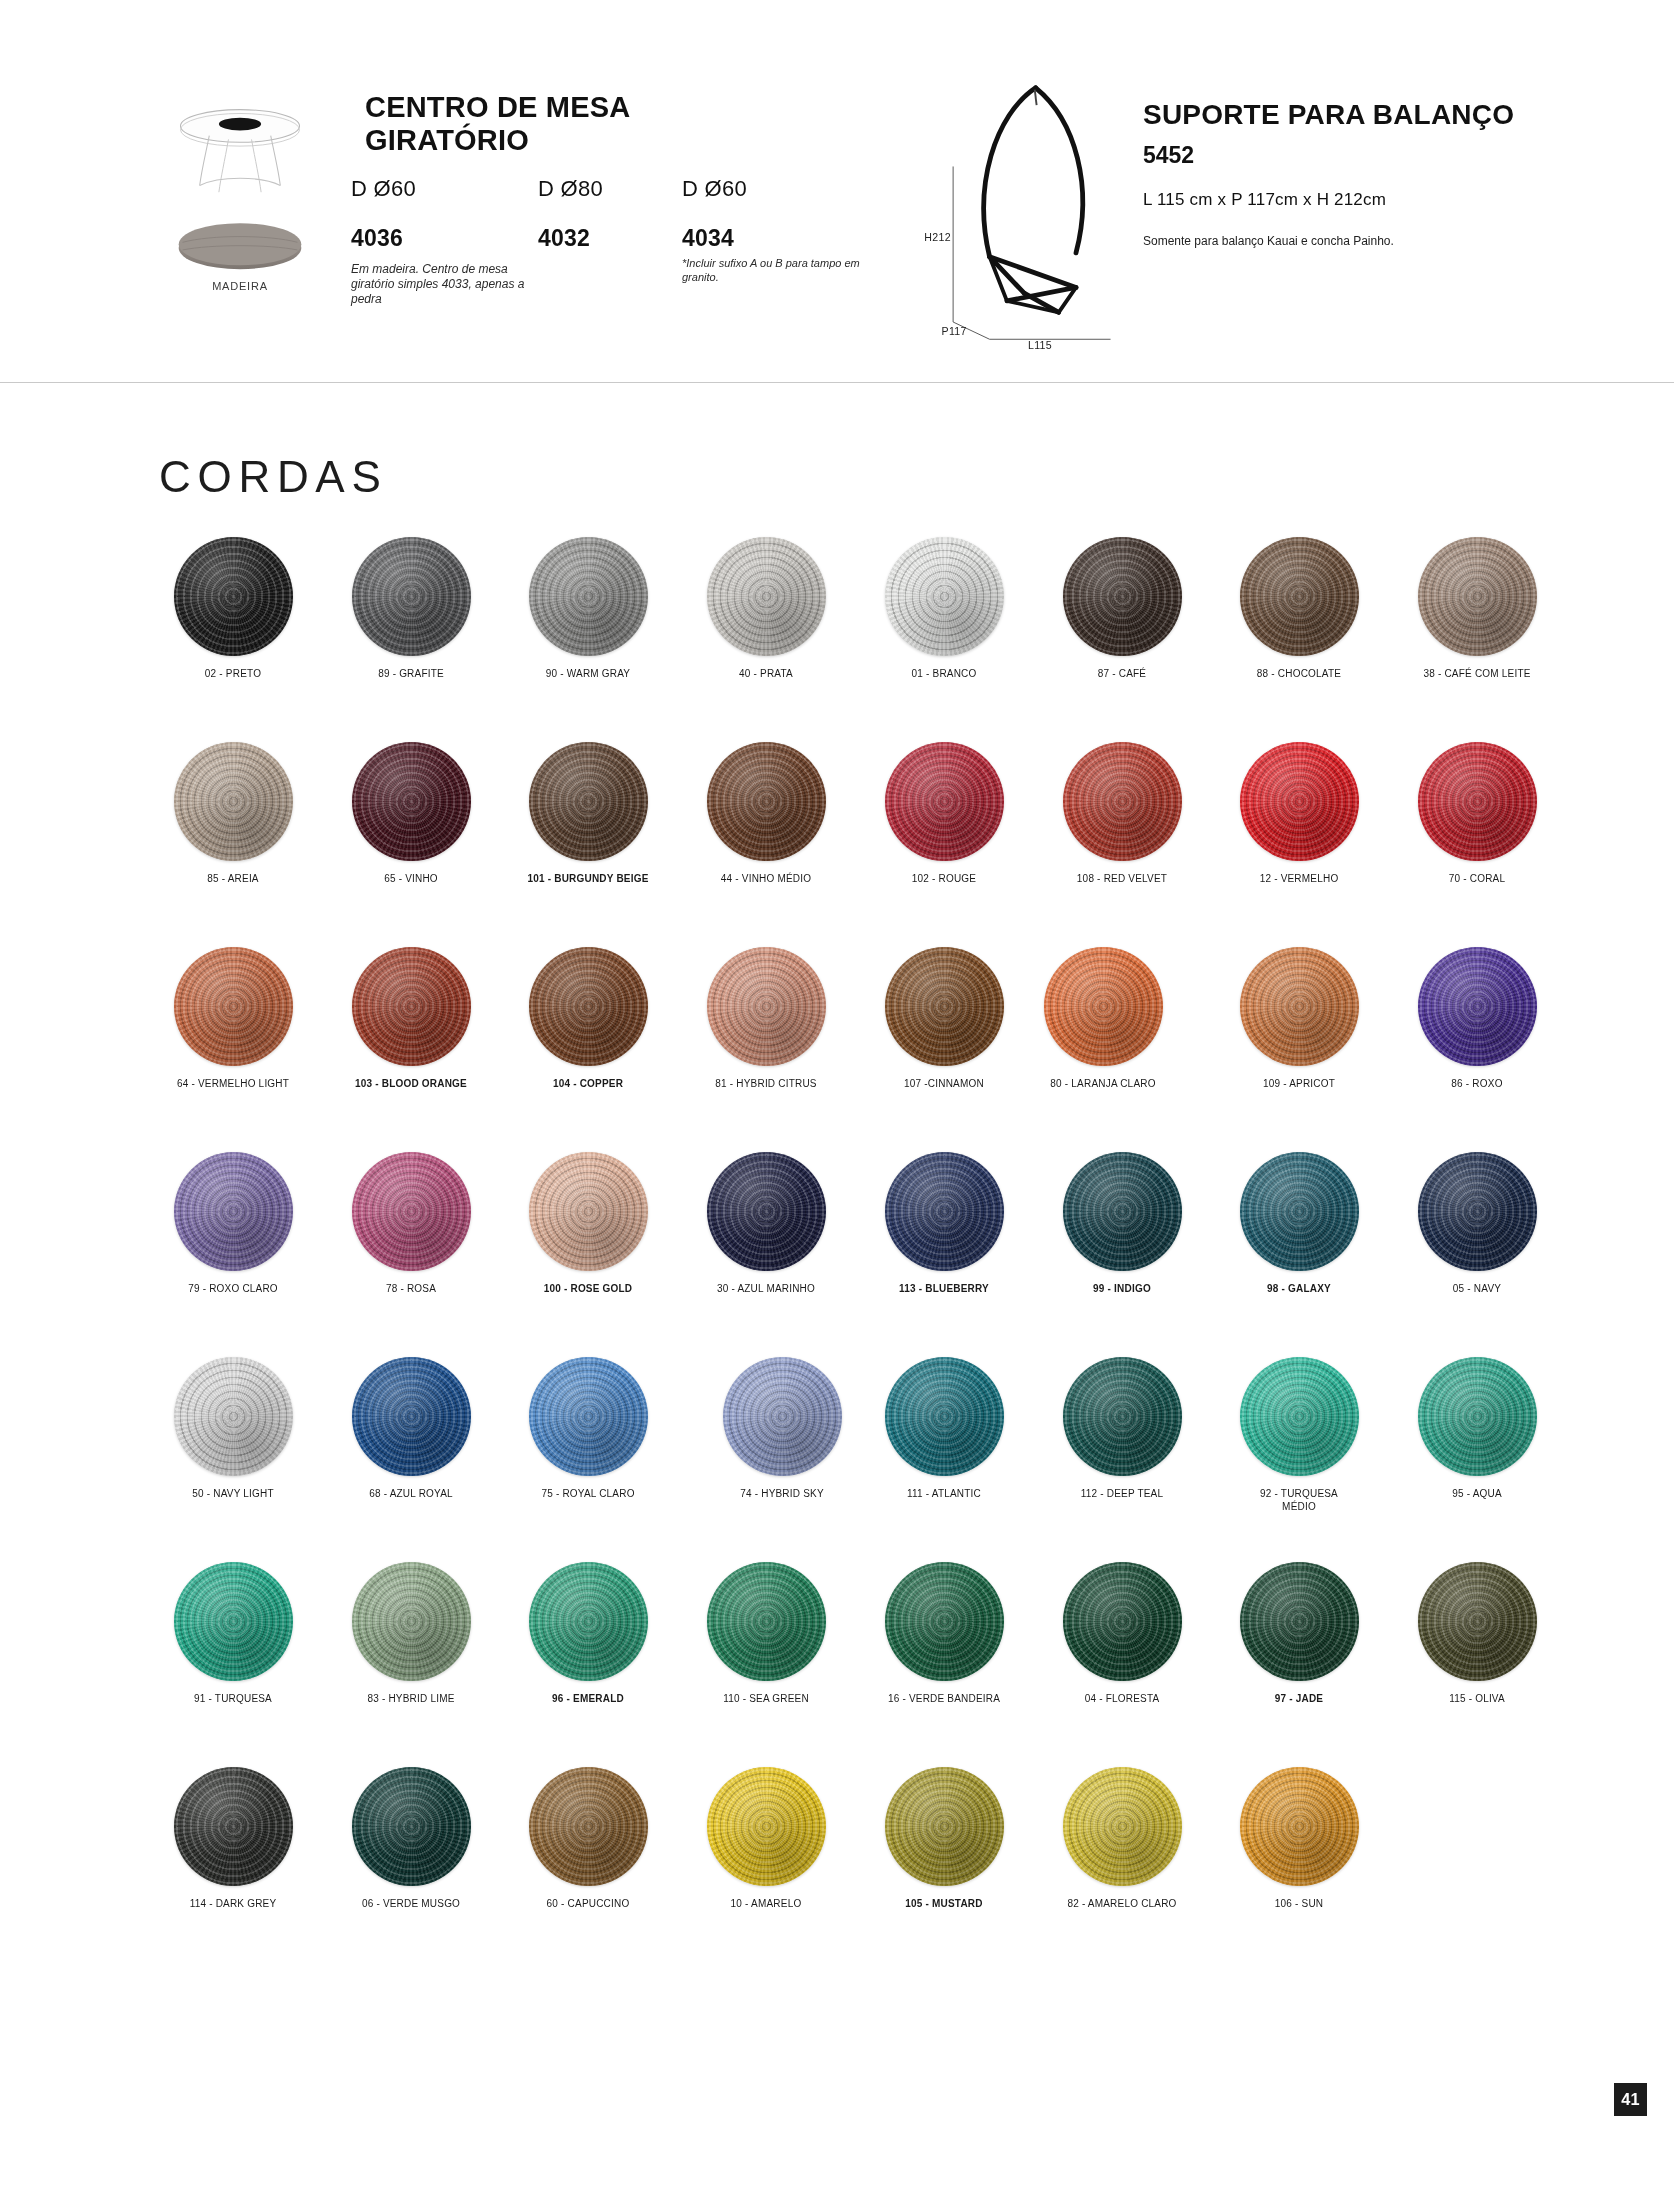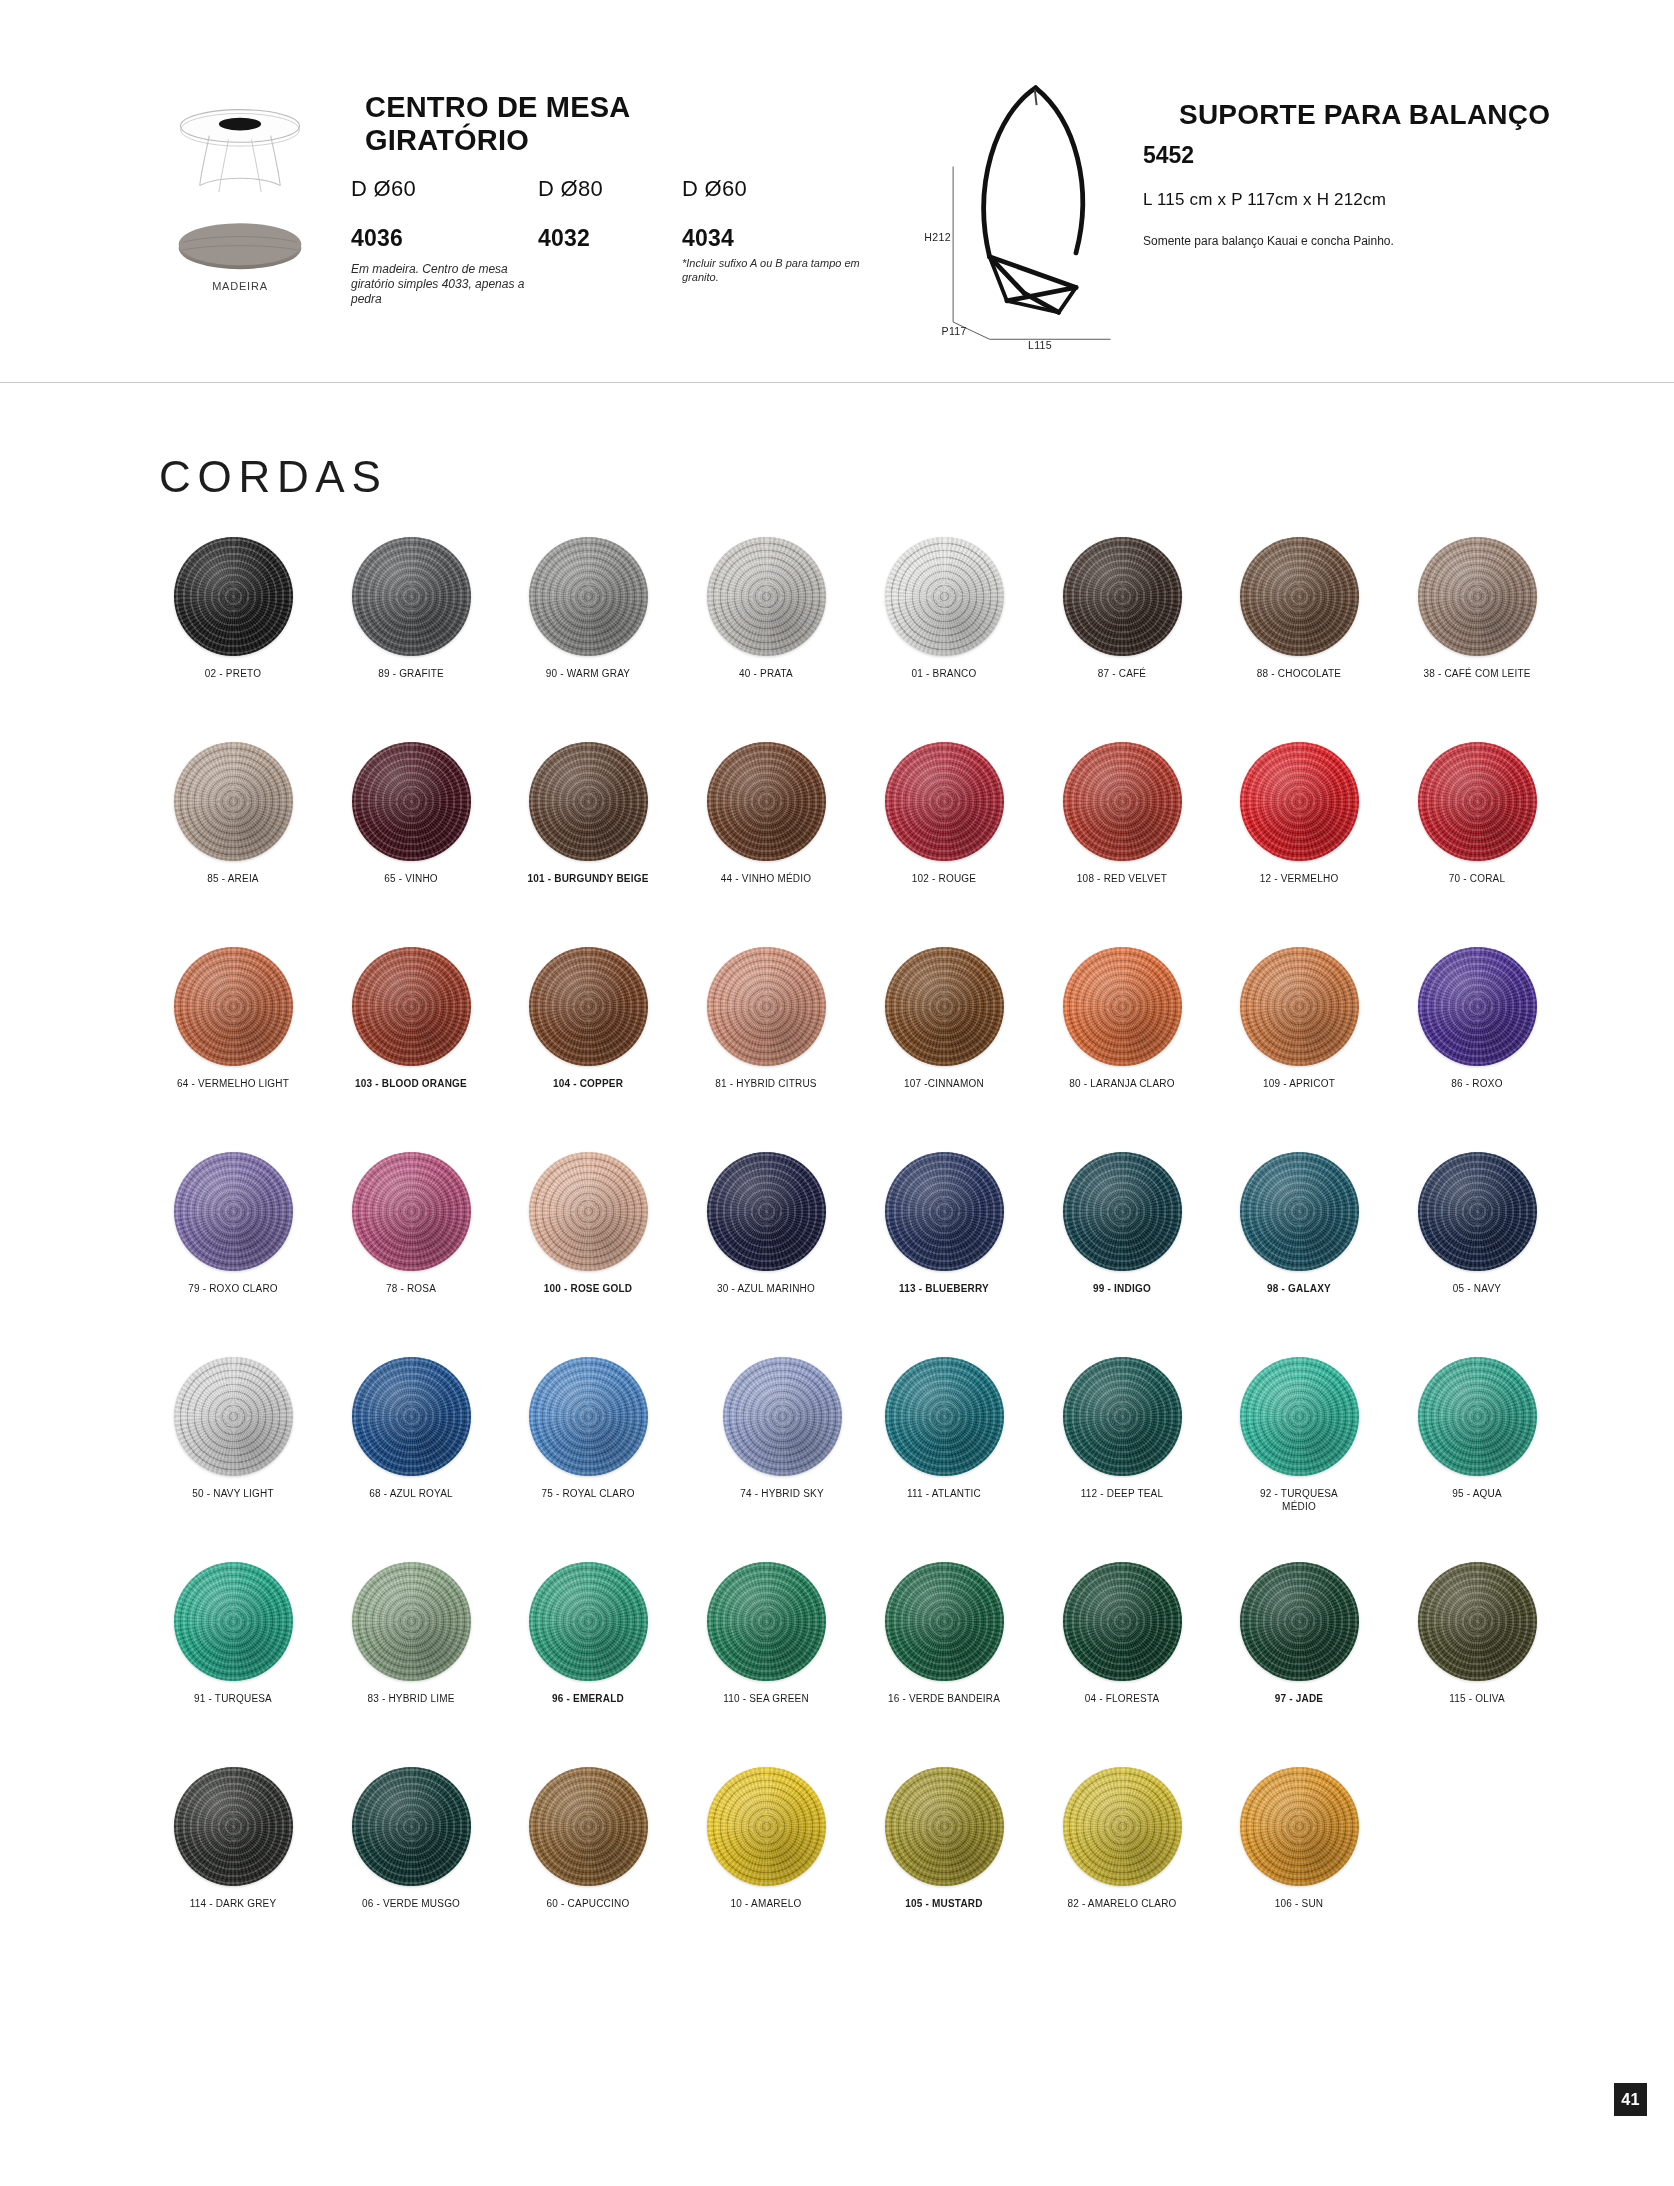--- a/index.html
+++ b/index.html
@@ -47,21 +47,21 @@
 
   
   .prod-right { position: absolute; left: 932px; top: 82px; width: 672px; height: 279px; }
   .fig-swing { position: absolute; left: 0; top: 0; width: 192px; height: 264px; }
   .dim-h { position: absolute; left: -7.7px; top: 149px; font-size: 10.6px; color: #222; letter-spacing: 0.3px; }
   .dim-p { position: absolute; left: 9.6px; top: 243px; font-size: 10.6px; color: #222; letter-spacing: 0.3px; }
   .dim-l { position: absolute; left: 96px; top: 257px; font-size: 10.6px; color: #222; letter-spacing: 0.3px; }
 
   .prod-right .prod-title2 {
     position: absolute; left: 211px; top: 17.3px;
-    font-size: 28px; font-weight: bold; letter-spacing: 0.2px; color: #111; margin-left: 36px;
+    font-size: 28px; font-weight: bold; letter-spacing: 0.2px; color: #111;
   }
   .prod-right .code2 { position: absolute; left: 211px; top: 60px; font-size: 23px; font-weight: bold; color: #111; }
   .prod-right .dims2 { position: absolute; left: 211px; top: 108px; font-size: 17px; color: #111; letter-spacing: 0.2px; }
   .prod-right .note2 { position: absolute; left: 211px; top: 152px; font-size: 12px; color: #222; }
 
   
   .section-title {
     position: absolute; left: 159px; top: 452px;
     font-size: 44px; font-weight: 400; letter-spacing: 6.7px; color: #1d1d1d;
   }
@@ -405,21 +405,21 @@
         <div class="sw-cell" style="left: 711px;">
           <div class="disc-wrap">
             <div class="disc" style="background: rgb(124, 74, 34);">
               <div class="rings"></div>
               <div class="weave"></div>
               <div class="shade"></div>
             </div>
           </div>
           <div class="sw-label">107 -CINNAMON</div>
         </div>
-        <div class="sw-cell" style="left: 889px;">
+        <div class="sw-cell" style="left: 870px;">
           <div class="disc-wrap">
             <div class="disc" style="background: rgb(224, 108, 55);">
               <div class="rings"></div>
               <div class="weave"></div>
               <div class="shade"></div>
             </div>
           </div>
           <div class="sw-label">80 - LARANJA CLARO</div>
         </div>
         <div class="sw-cell" style="left: 1066px;">

